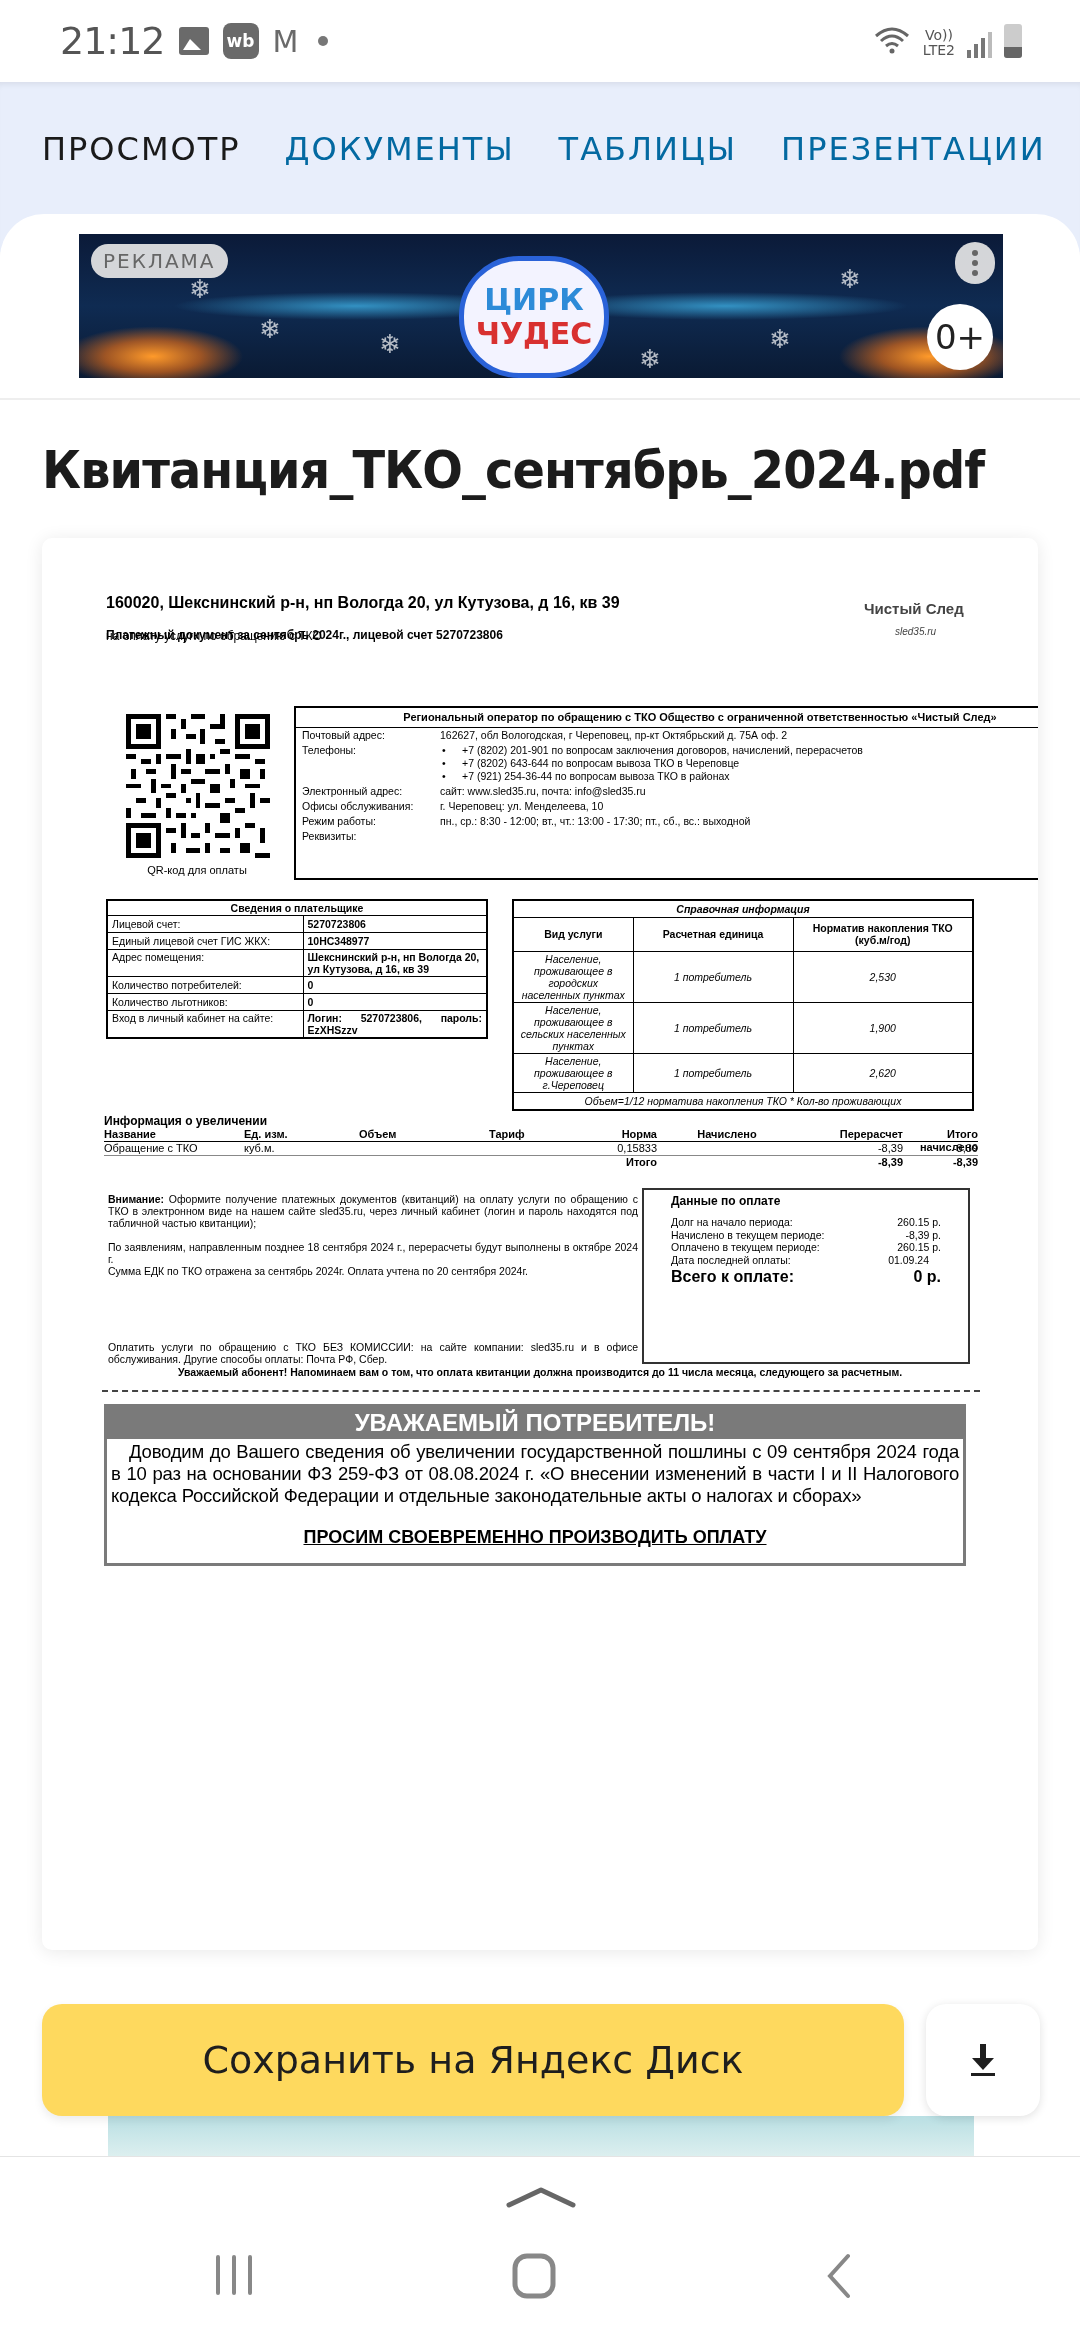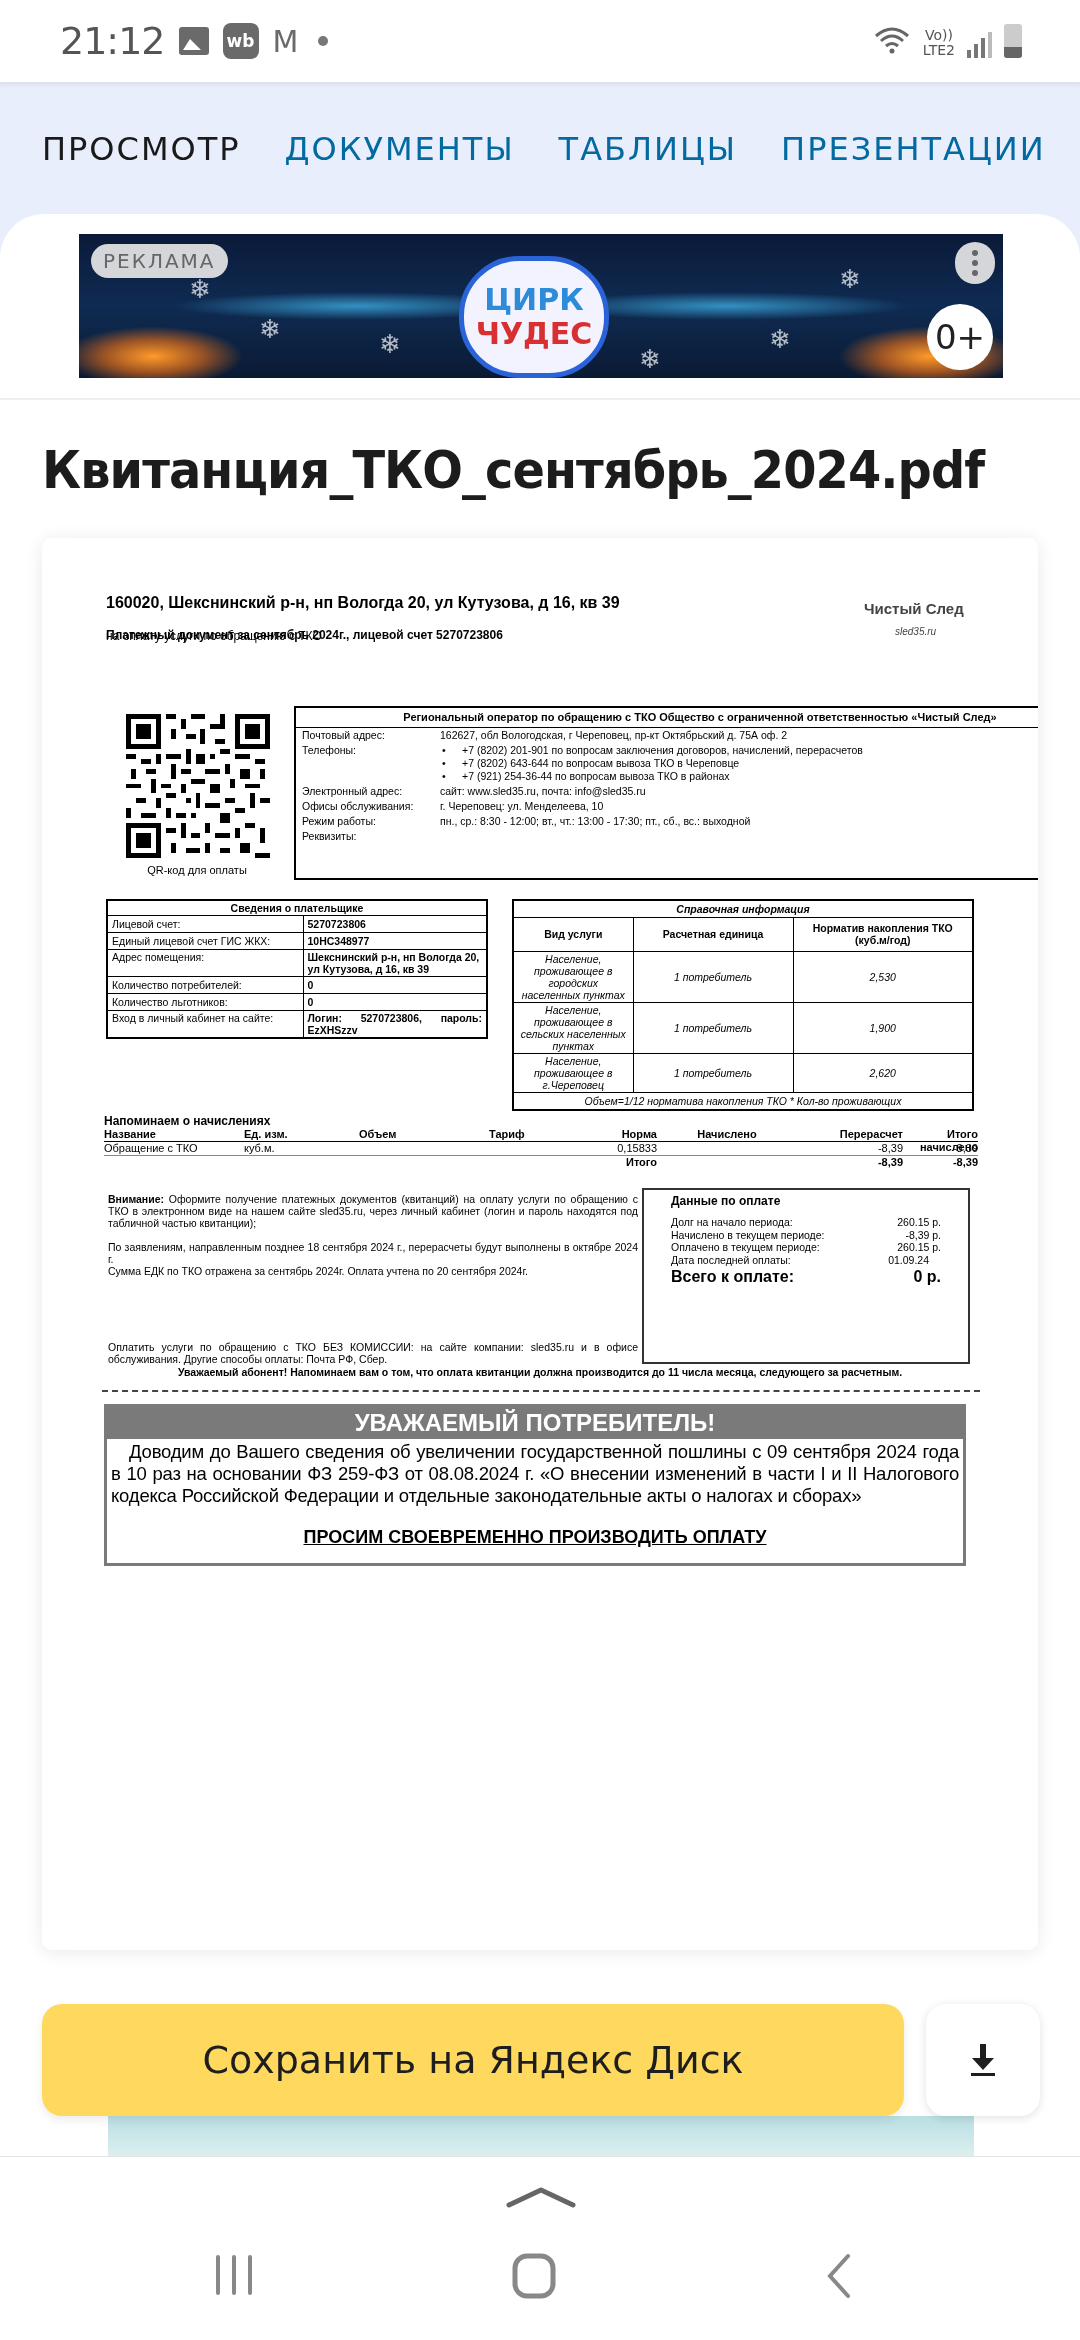--- a/index.html
+++ b/index.html
@@ -369,21 +369,21 @@
             <td class="short">Население, проживающее в г.Череповец</td>
             <td class="short">1 потребитель</td>
             <td class="short">2,620</td>
           </tr>
           <tr class="ft">
                 <td colspan="3">Объем=1/12 норматива накопления ТКО * Кол-во проживающих</td>
               </tr>
         </tbody>
           </table>
 
-        <div class="charges-title">Напоминаем о начислениях</div>
+        <div class="charges-title">Информация о увеличении</div>
         <div class="charges">
           <div class="ch-row hd">
             <span class="c1">Название</span>
             <span class="c2">Ед. изм.</span>
             <span class="c3">Объем</span>
             <span class="c4">Тариф</span>
             <span class="c5">Норма</span>
             <span class="c6">Начислено</span>
             <span class="c7">Перерасчет</span>
             <span class="c8" style="width:auto;flex:1">Итого начислено</span>

